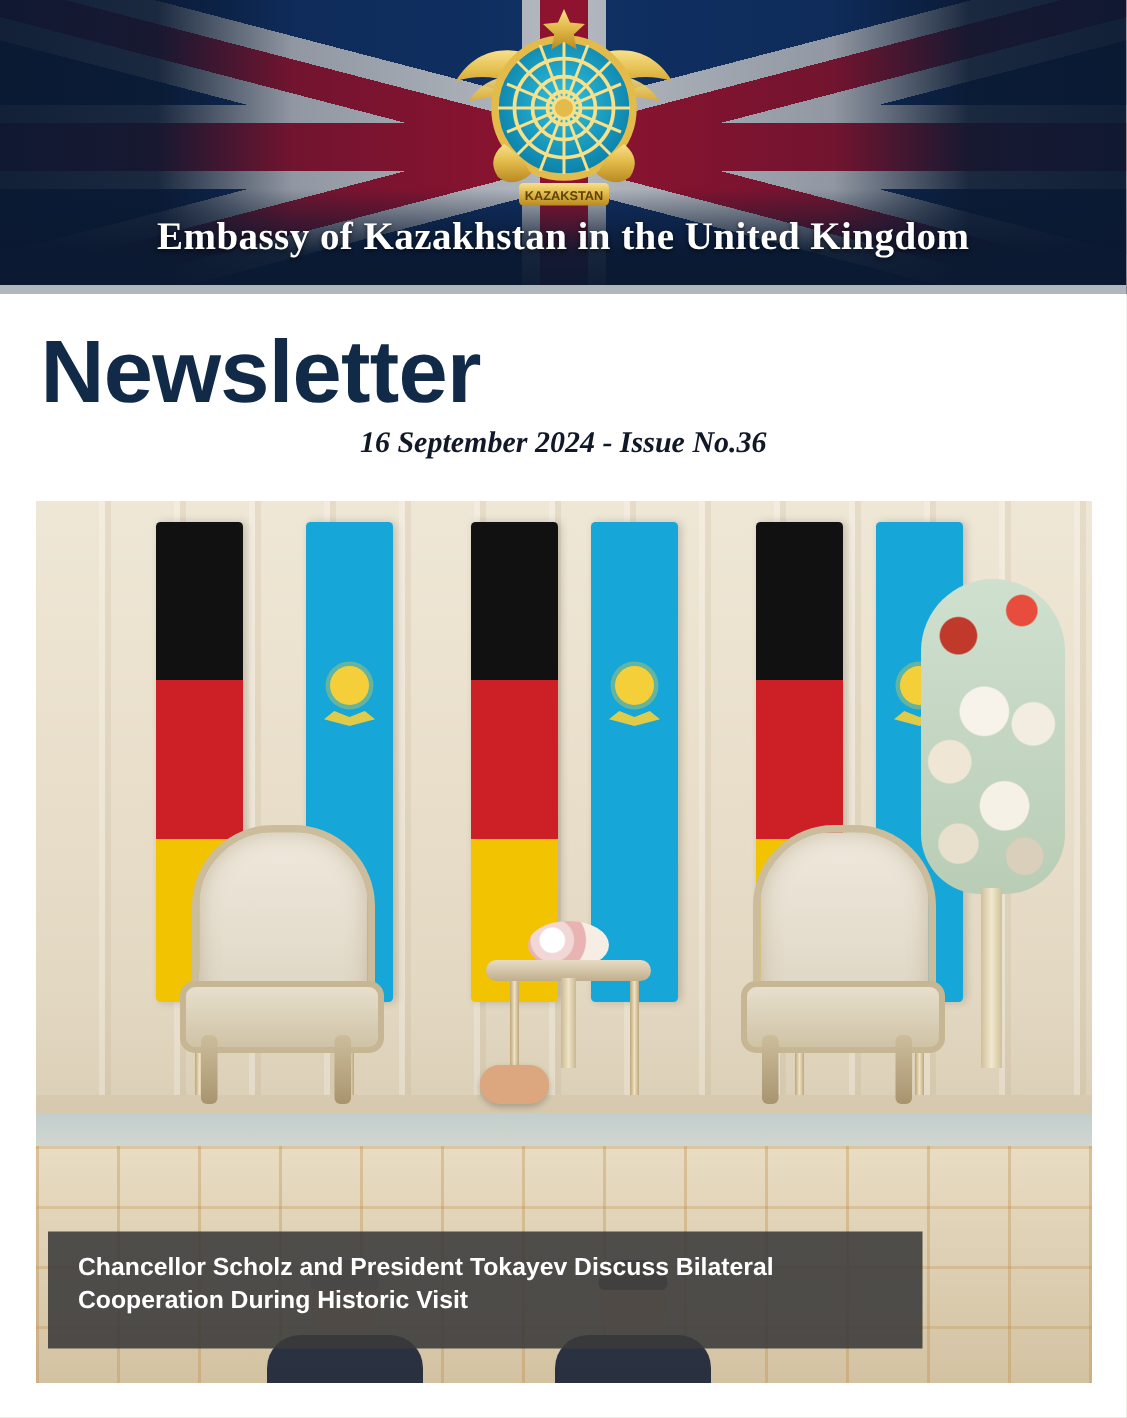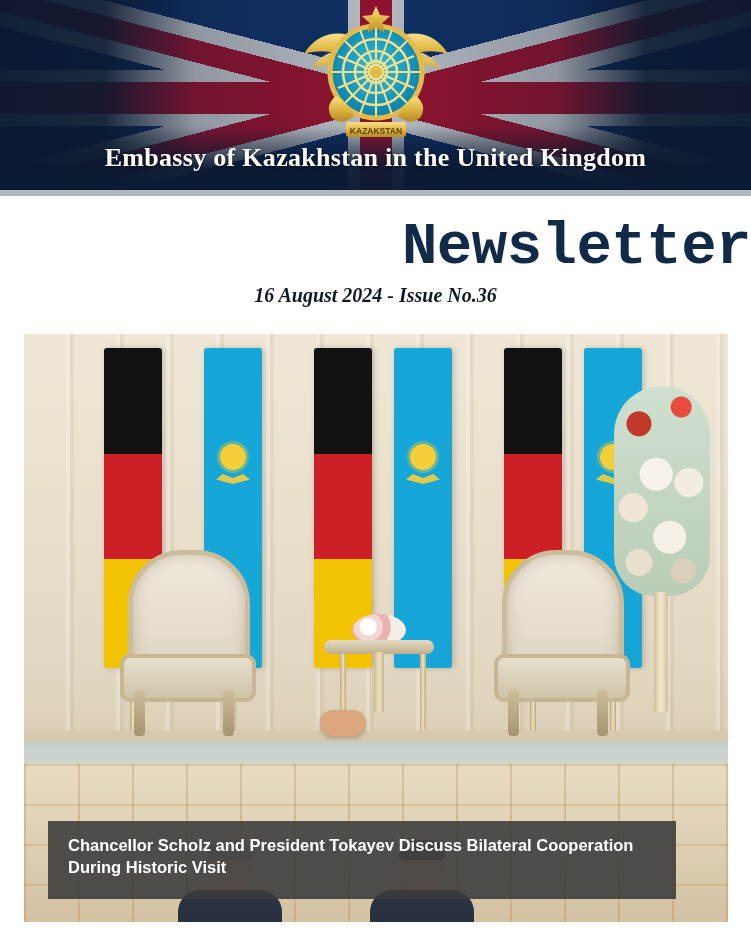--- a/index.html
+++ b/index.html
@@ -140,22 +140,22 @@
   .masthead {
     position: relative;
     width: 751px;
     height: 134px;
     background: #ffffff;
   }
   .newsletter-title {
     position: absolute;
     left: 0; right: 0;
     top: 18px;
-    text-align: right;
-    font-family: Liberation Mono, monospace;
+    text-align: left;
+    font-family: Liberation Sans, sans-serif;
     font-size: 59px;
     font-weight: 700;
     color: #102a48;
     letter-spacing: -0.5px;
     padding-left: 27px;
   }
   .issue-line {
     position: absolute;
     left: 0; right: 0;
     top: 88px;
@@ -430,23 +430,23 @@
     width: 46px;
     height: 26px;
     border-radius: 13px;
     background: #dca77f;
     box-shadow: 0 2px 4px rgba(0,0,0,0.22);
   }
 
   
   .caption {
     position: absolute;
-    left: 24px;
+    left: 8px;
     bottom: 23px;
-    width: 628px;
+    width: 583px;
     box-sizing: border-box;
     padding: 14px 18px 16px 20px;
     background: rgba(58,58,58,0.88);
     color: #ffffff;
   }
   .caption-title {
     font-size: 16.5px;
     font-weight: 700;
     line-height: 1.32;
     margin: 0 0 4px 0;
@@ -514,21 +514,21 @@
 
       <path d="M78 2 l4 9 10 1 -7.5 7 2 10 -8.5 -5 -8.5 5 2 -10 -7.5 -7 10 -1 Z" fill="url(#gold)"></path>
     </svg>
 
     <div class="embassy-title">Embassy of Kazakhstan in the United Kingdom</div>
     <div class="banner-rule"></div>
   </div>
 
   <div class="masthead">
     <div class="newsletter-title">Newsletter</div>
-    <div class="issue-line">16 August 2024 - Issue No.36</div>
+    <div class="issue-line">16 September 2024 - Issue No.36</div>
   </div>
 
   <div class="hero">
     <div class="hero-photo">
       <div class="hall-bg"></div>
       <div class="wall-panels"></div>
 
       <div class="flags">
         <div class="flag de" style="left:40px">
             <div class="pole"></div>

